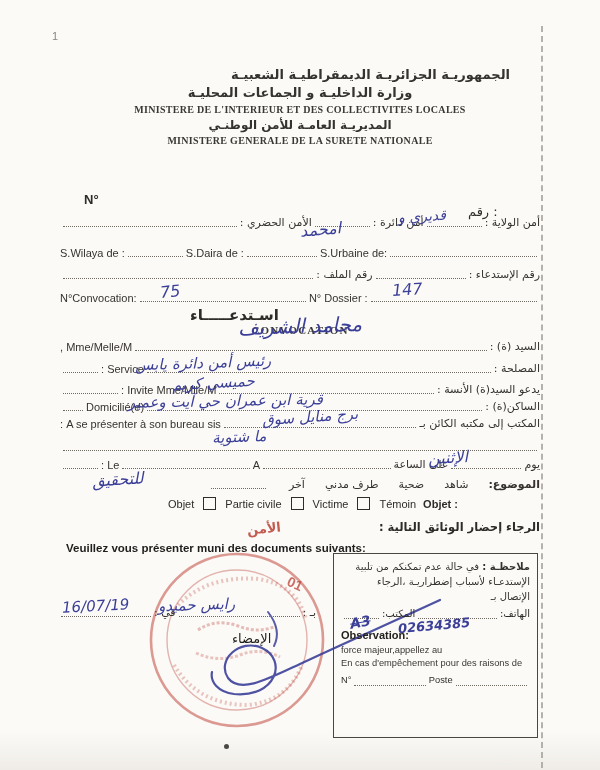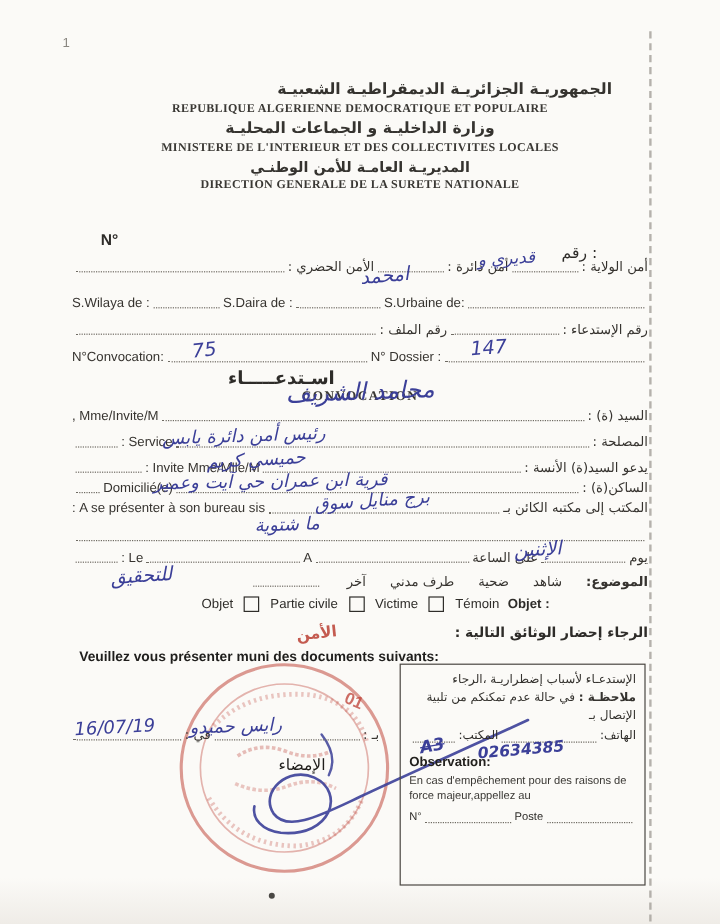--- a/index.html
+++ b/index.html
@@ -47,25 +47,24 @@
 </head>
 <body>
 
 <div class="page">
 
   <span class="abs corner-mark">1</span>
   <div class="abs perforation"></div>
 
   <div class="abs header">
     <div class="h-ar1 ar">الجمهوريـة الجزائريـة الديمقراطيـة الشعبيـة</div>
-    <div class="h-fr serif">REPUBLIQUE ALGERIENNE DEMOCRATIQUE ET POPULAIRE</div>
     <div class="h-ar2 ar">وزارة الداخليـة و الجماعات المحليـة</div>
     <div class="h-fr serif">MINISTERE DE L'INTERIEUR ET DES COLLECTIVITES LOCALES</div>
     <div class="h-ar3 ar">المديريـة العامـة للأمن الوطنـي</div>
-    <div class="h-fr serif">DIRECTION GENERALE DE LA SURETE NATIONALE</div>
+    <div class="h-fr serif">MINISTERE GENERALE DE LA SURETE NATIONALE</div>
   </div>
 
   <span class="abs no-label fr">N°</span>
   <span class="abs raqam-label ar">رقم :</span>
 
   <div class="row rtl ar" style="top:216px">
     <span class="lbl">أمن الولاية :</span>
     <span class="dots f55"></span>
     <span class="lbl">أمن دائرة :</span>
     <span class="dots f55"></span>
@@ -99,21 +98,21 @@
   </div>
   <span class="hand" style="left:160px;top:282px;font-size:16px;transform:rotate(-6deg)">75</span>
   <span class="hand" style="left:392px;top:280px;font-size:16px;transform:rotate(-4deg)">147</span>
 
   <div class="abs title-ar ar">اسـتدعـــــاء</div>
   <div class="abs title-fr serif">CONVOCATION</div>
 
   <div class="row rtl ar" style="top:340px">
     <span class="lbl">السيد (ة) :</span>
     <span class="dots"></span>
-    <span class="lbl fr">Mme/Invite/M ,</span>
+    <span class="lbl fr">Mme/Melle/M ,</span>
   </div>
   <span class="hand" style="left:238px;top:314px;font-size:20px;transform:rotate(-2deg)">محامد الشريف</span>
 
   <div class="row rtl ar" style="top:362px">
     <span class="lbl">المصلحة :</span>
     <span class="dots"></span>
     <span class="lbl fr">Service :</span>
     <span class="dots f35"></span>
   </div>
   <span class="hand" style="left:135px;top:354px;font-size:15px;transform:rotate(-2deg)">رئيس أمن دائرة يابس</span>
@@ -203,35 +202,35 @@
     <span class="dots"></span>
     <span class="lbl">في :</span>
     <span class="dots f90"></span>
   </div>
   <span class="hand" style="left:158px;top:596px;font-size:15px;transform:rotate(-2deg)">رايس حميدو</span>
   <span class="hand" style="left:62px;top:597px;font-size:15px;transform:rotate(-3deg)">16/07/19</span>
 
   <span class="abs sig-label ar">الإمضاء</span>
 
   <div class="abs note-box">
-    <div class="note-ar ar">الإستدعـاء لأسباب إضطراريـة ،الرجاء</div>
     <div class="note-ar ar">
       <b>ملاحظـة :</b>
       <span>في حالة عدم تمكنكم من تلبية</span>
     </div>
+    <div class="note-ar ar">الإستدعـاء لأسباب إضطراريـة ،الرجاء</div>
     <div class="note-ar ar">الإتصال بـ</div>
     <div class="note-row ar">
       <span class="lbl">الهاتف:</span>
       <span class="dots"></span>
       <span class="lbl">المكتب:</span>
       <span class="dots f35"></span>
     </div>
     <div class="obs-title fr">Observation:</div>
+    <div class="obs-line fr">force majeur,appellez au</div>
     <div class="obs-line fr">En cas d'empêchement pour des raisons de</div>
-    <div class="obs-line fr">force majeur,appellez au</div>
     <div class="np-row fr">
       <span>N°</span>
       <span class="dots"></span>
       <span>Poste</span>
       <span class="dots"></span>
     </div>
   </div>
   <span class="hand" style="left:398px;top:618px;font-size:13px;font-weight:bold;transform:rotate(-5deg)">02634385</span>
   <span class="hand" style="left:350px;top:614px;font-size:14px;font-weight:bold;text-decoration:line-through;transform:rotate(-10deg)">A3</span>
 

